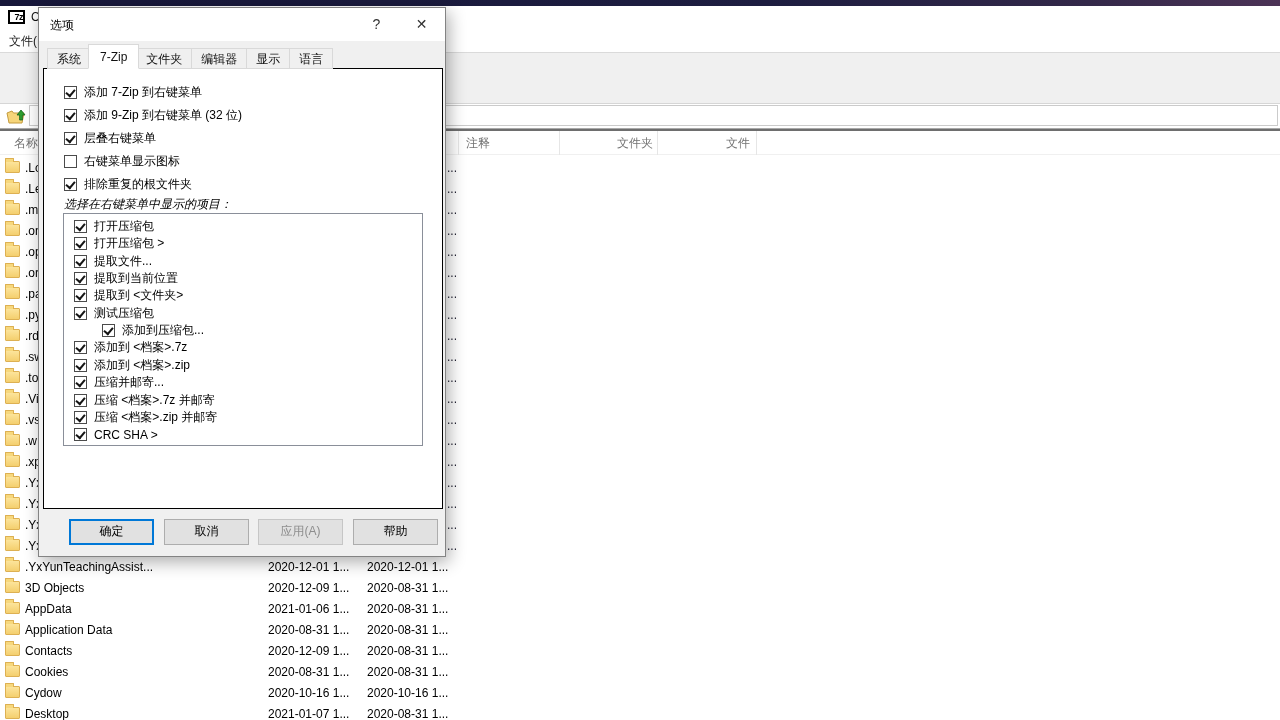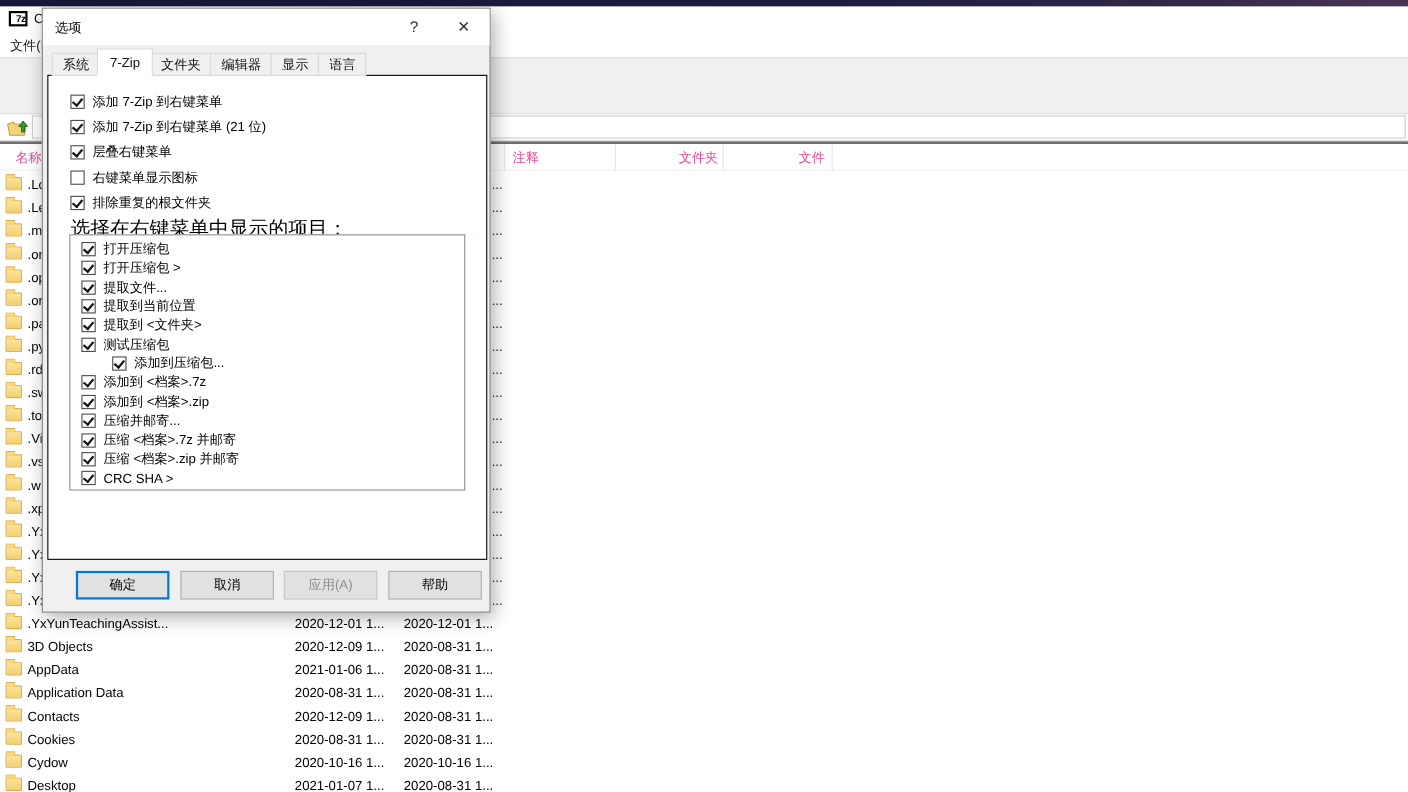--- a/index.html
+++ b/index.html
@@ -26,21 +26,21 @@
   .addr-row { position:absolute; left:0; top:104px; width:1280px; height:24px; background:#fff; }
   .up-btn { position:absolute; left:5px; top:2px; width:22px; height:20px; }
   .addr-input { position:absolute; left:29px; top:1px; width:1249px; height:21px;
     border:1px solid #cbcbcb; background:#fff; font-size:12px; padding:0 4px; }
 
   .hsep { position:absolute; left:0; top:128px; width:1280px; height:3px;
     background:#6e6e6e; border-top:1px solid #a9a9a9; }
 
   
   .list-header { position:absolute; left:0; top:131px; width:1280px; height:24px; background:#fff;
-    font-size:12px; color:#ec4899; border-bottom:1px solid #f0f0f0; }
+    font-size:12px; color:#737373; border-bottom:1px solid #f0f0f0; }
   .hcell { position:absolute; top:0; height:24px; line-height:24px; border-right:1px solid #e6e6e6;
     white-space:nowrap; overflow:hidden; }
   .hc-name    { left:0;    width:261px; padding-left:14px; }
   .hc-mod     { left:261px; width:100px; }
   .hc-cre     { left:361px; width:98px; }
   .hc-comment { left:459px; width:101px; padding-left:7px; }
   .hc-folders { left:560px; width:98px;  text-align:right; padding-right:4px; }
   .hc-files   { left:658px; width:99px;  text-align:right; padding-right:6px; }
 
   
@@ -72,21 +72,21 @@
 
   .tabpage { position:absolute; left:4px; top:60px; width:400px; height:441px;
     background:#fff; border:1px solid #000000; }
 
   .cb { width:13px; height:13px; min-width:13px; border:1px solid #4b4b4b; background:#fff; position:relative; }
   .cb.checked::after { content:""; position:absolute; left:1px; top:2px; width:7px; height:4px;
     border-left:2px solid #151515; border-bottom:2px solid #151515; transform:rotate(-50deg); }
 
   .opt-row { position:absolute; left:20px; height:16px; display:flex; align-items:center; gap:7px;
     font-size:12px; color:#000; white-space:nowrap; }
-  .sel-label { position:absolute; left:20px; top:127px; font-size:18px; color:#000; }
+  .sel-label { position:absolute; left:20px; top:127px; font-size:12px; color:#000;font-style:italic; }
 
   .menu-box { position:absolute; left:19px; top:144px; width:360px; height:233px;
     background:#fff; border:1px solid #8a8f99; overflow:hidden; }
   .mi { position:absolute; left:10px; height:15px; display:flex; align-items:center; gap:7px;
     font-size:12px; color:#000; white-space:nowrap; }
 
   .dlg-btn { position:absolute; top:511px; width:85px; height:26px; background:#e1e1e1;
     border:1px solid #adadad; font-size:12px; text-align:center; line-height:23px; color:#000; }
   .dlg-btn.default { border:2px solid #0078d7; line-height:21px; }
   .dlg-btn.disabled { color:#8d8d8d; border-color:#c6c6c6; }
@@ -308,21 +308,21 @@
       </div>
 
     <div class="tabpage">
       <div id="optrows">
           <div class="opt-row" style="top: 15px;">
             <span class="cb checked"></span>
             <span>添加 7-Zip 到右键菜单</span>
           </div>
           <div class="opt-row" style="top: 38px;">
             <span class="cb checked"></span>
-            <span>添加 7-Zip 到右键菜单 (21 位)</span>
+            <span>添加 9-Zip 到右键菜单 (32 位)</span>
           </div>
           <div class="opt-row" style="top: 61px;">
             <span class="cb checked"></span>
             <span>层叠右键菜单</span>
           </div>
           <div class="opt-row" style="top: 84px;">
             <span class="cb"></span>
             <span>右键菜单显示图标</span>
           </div>
           <div class="opt-row" style="top: 107px;">

